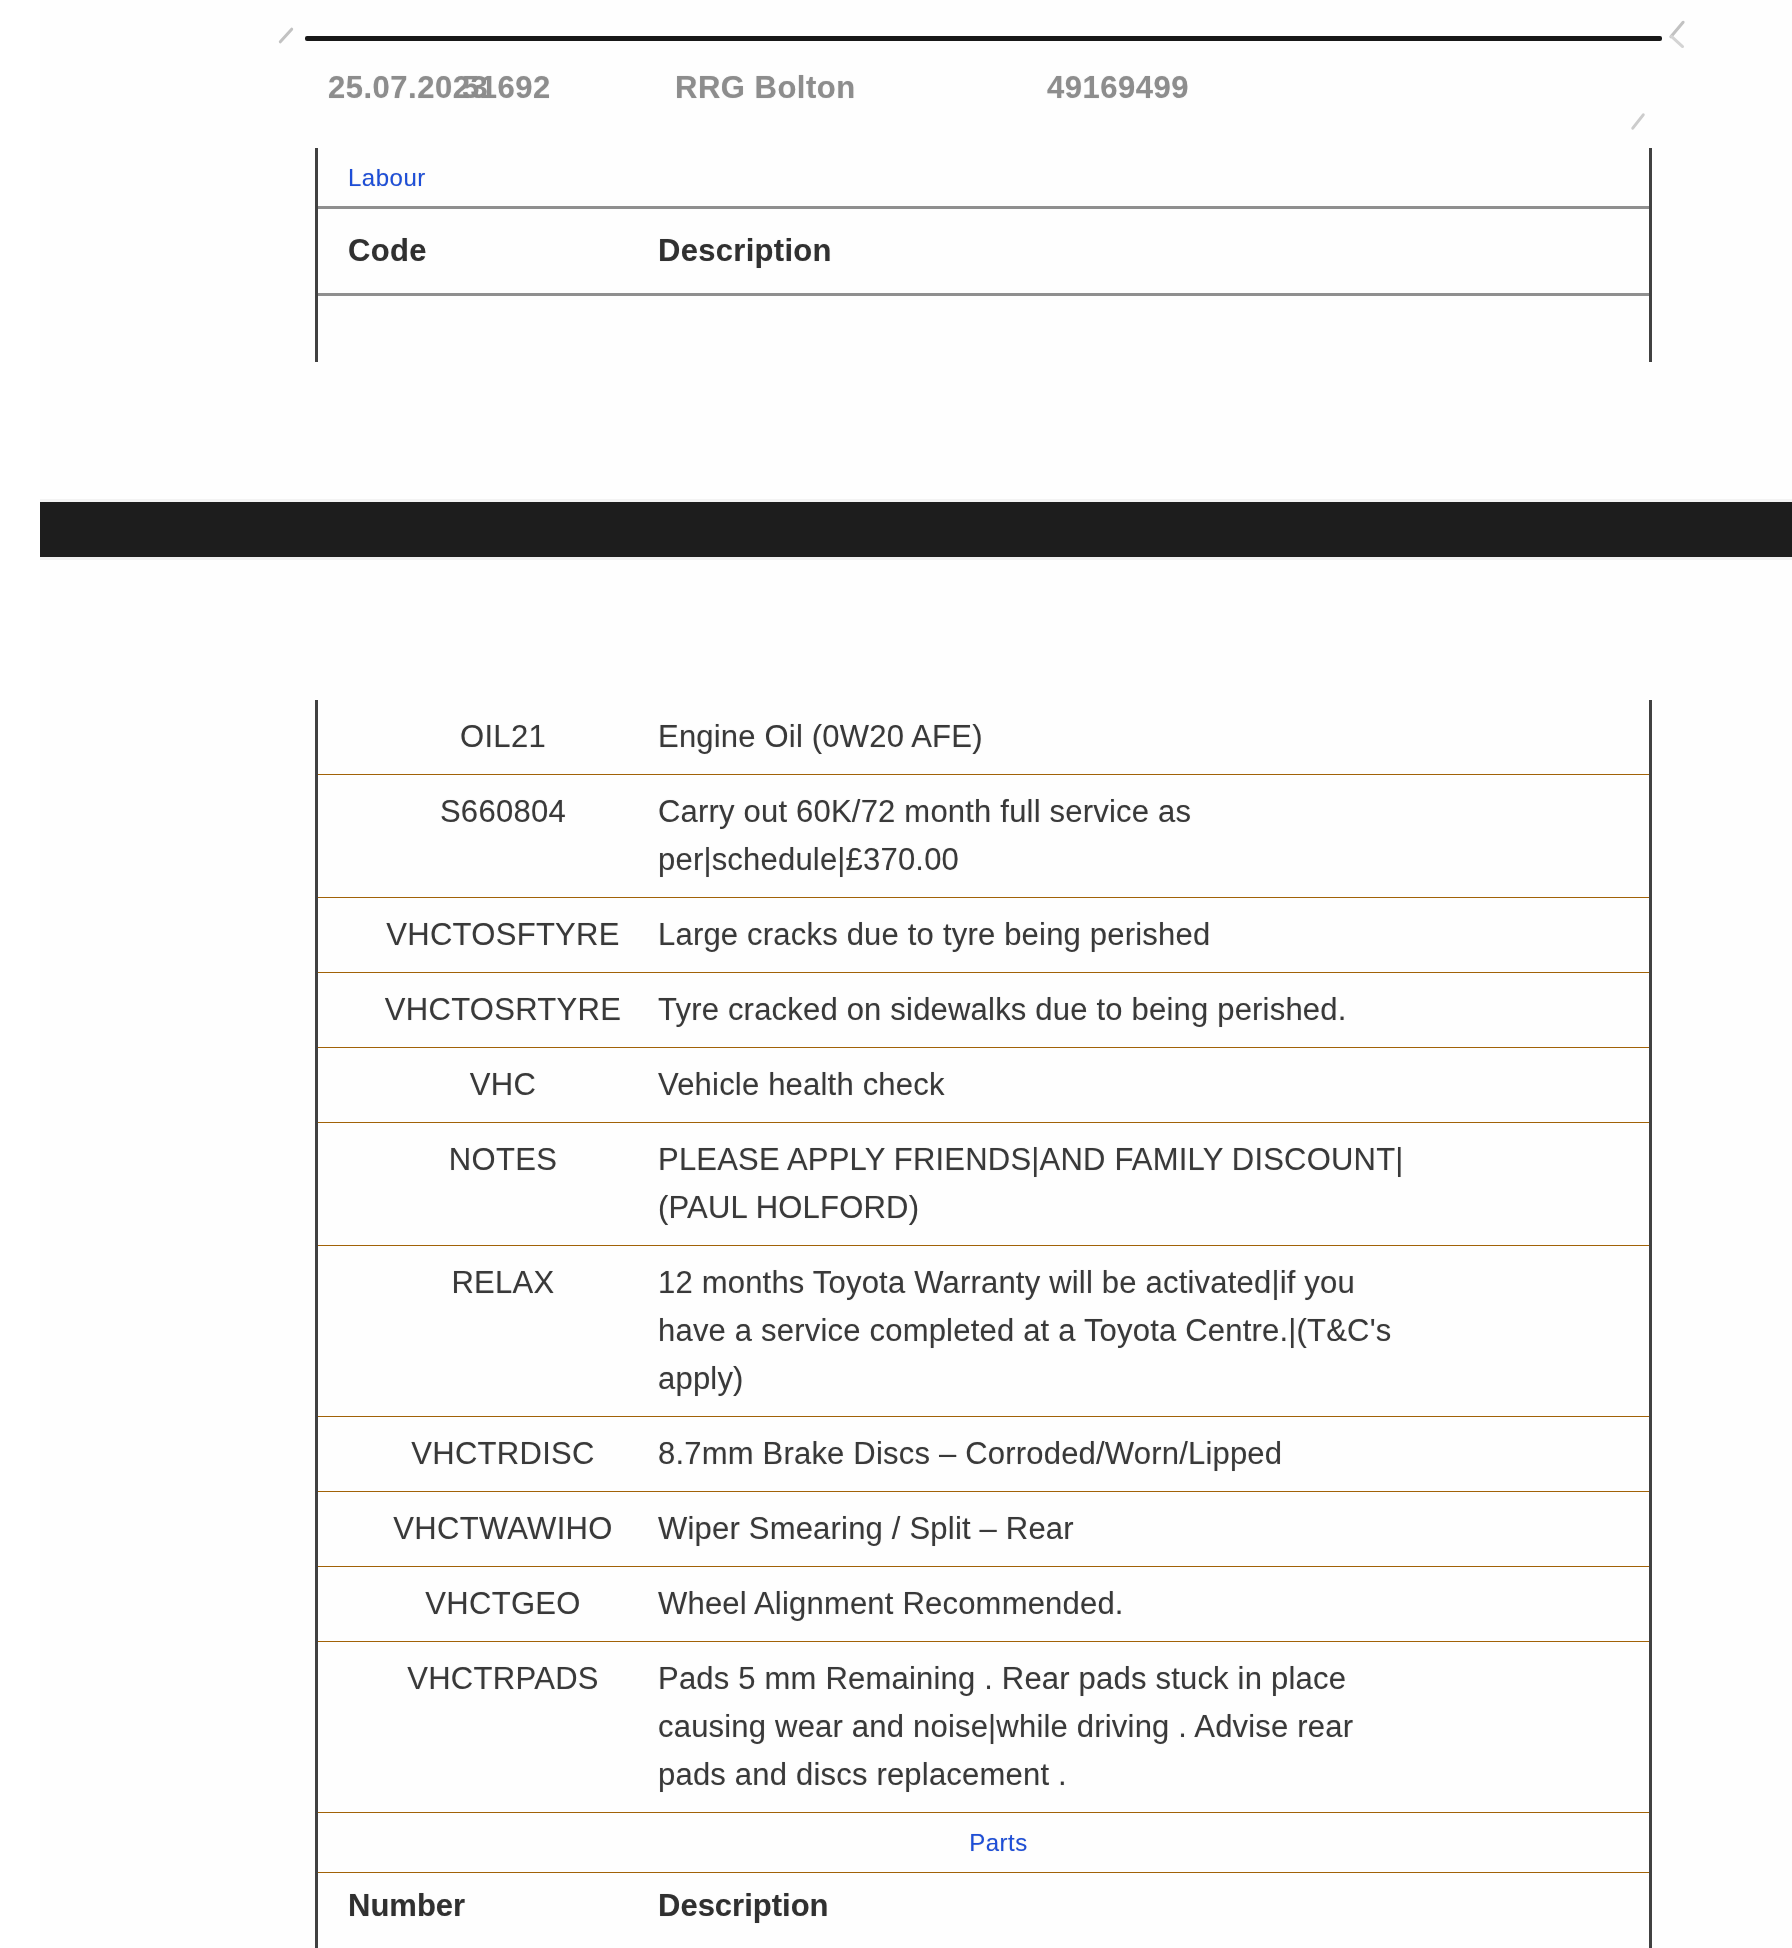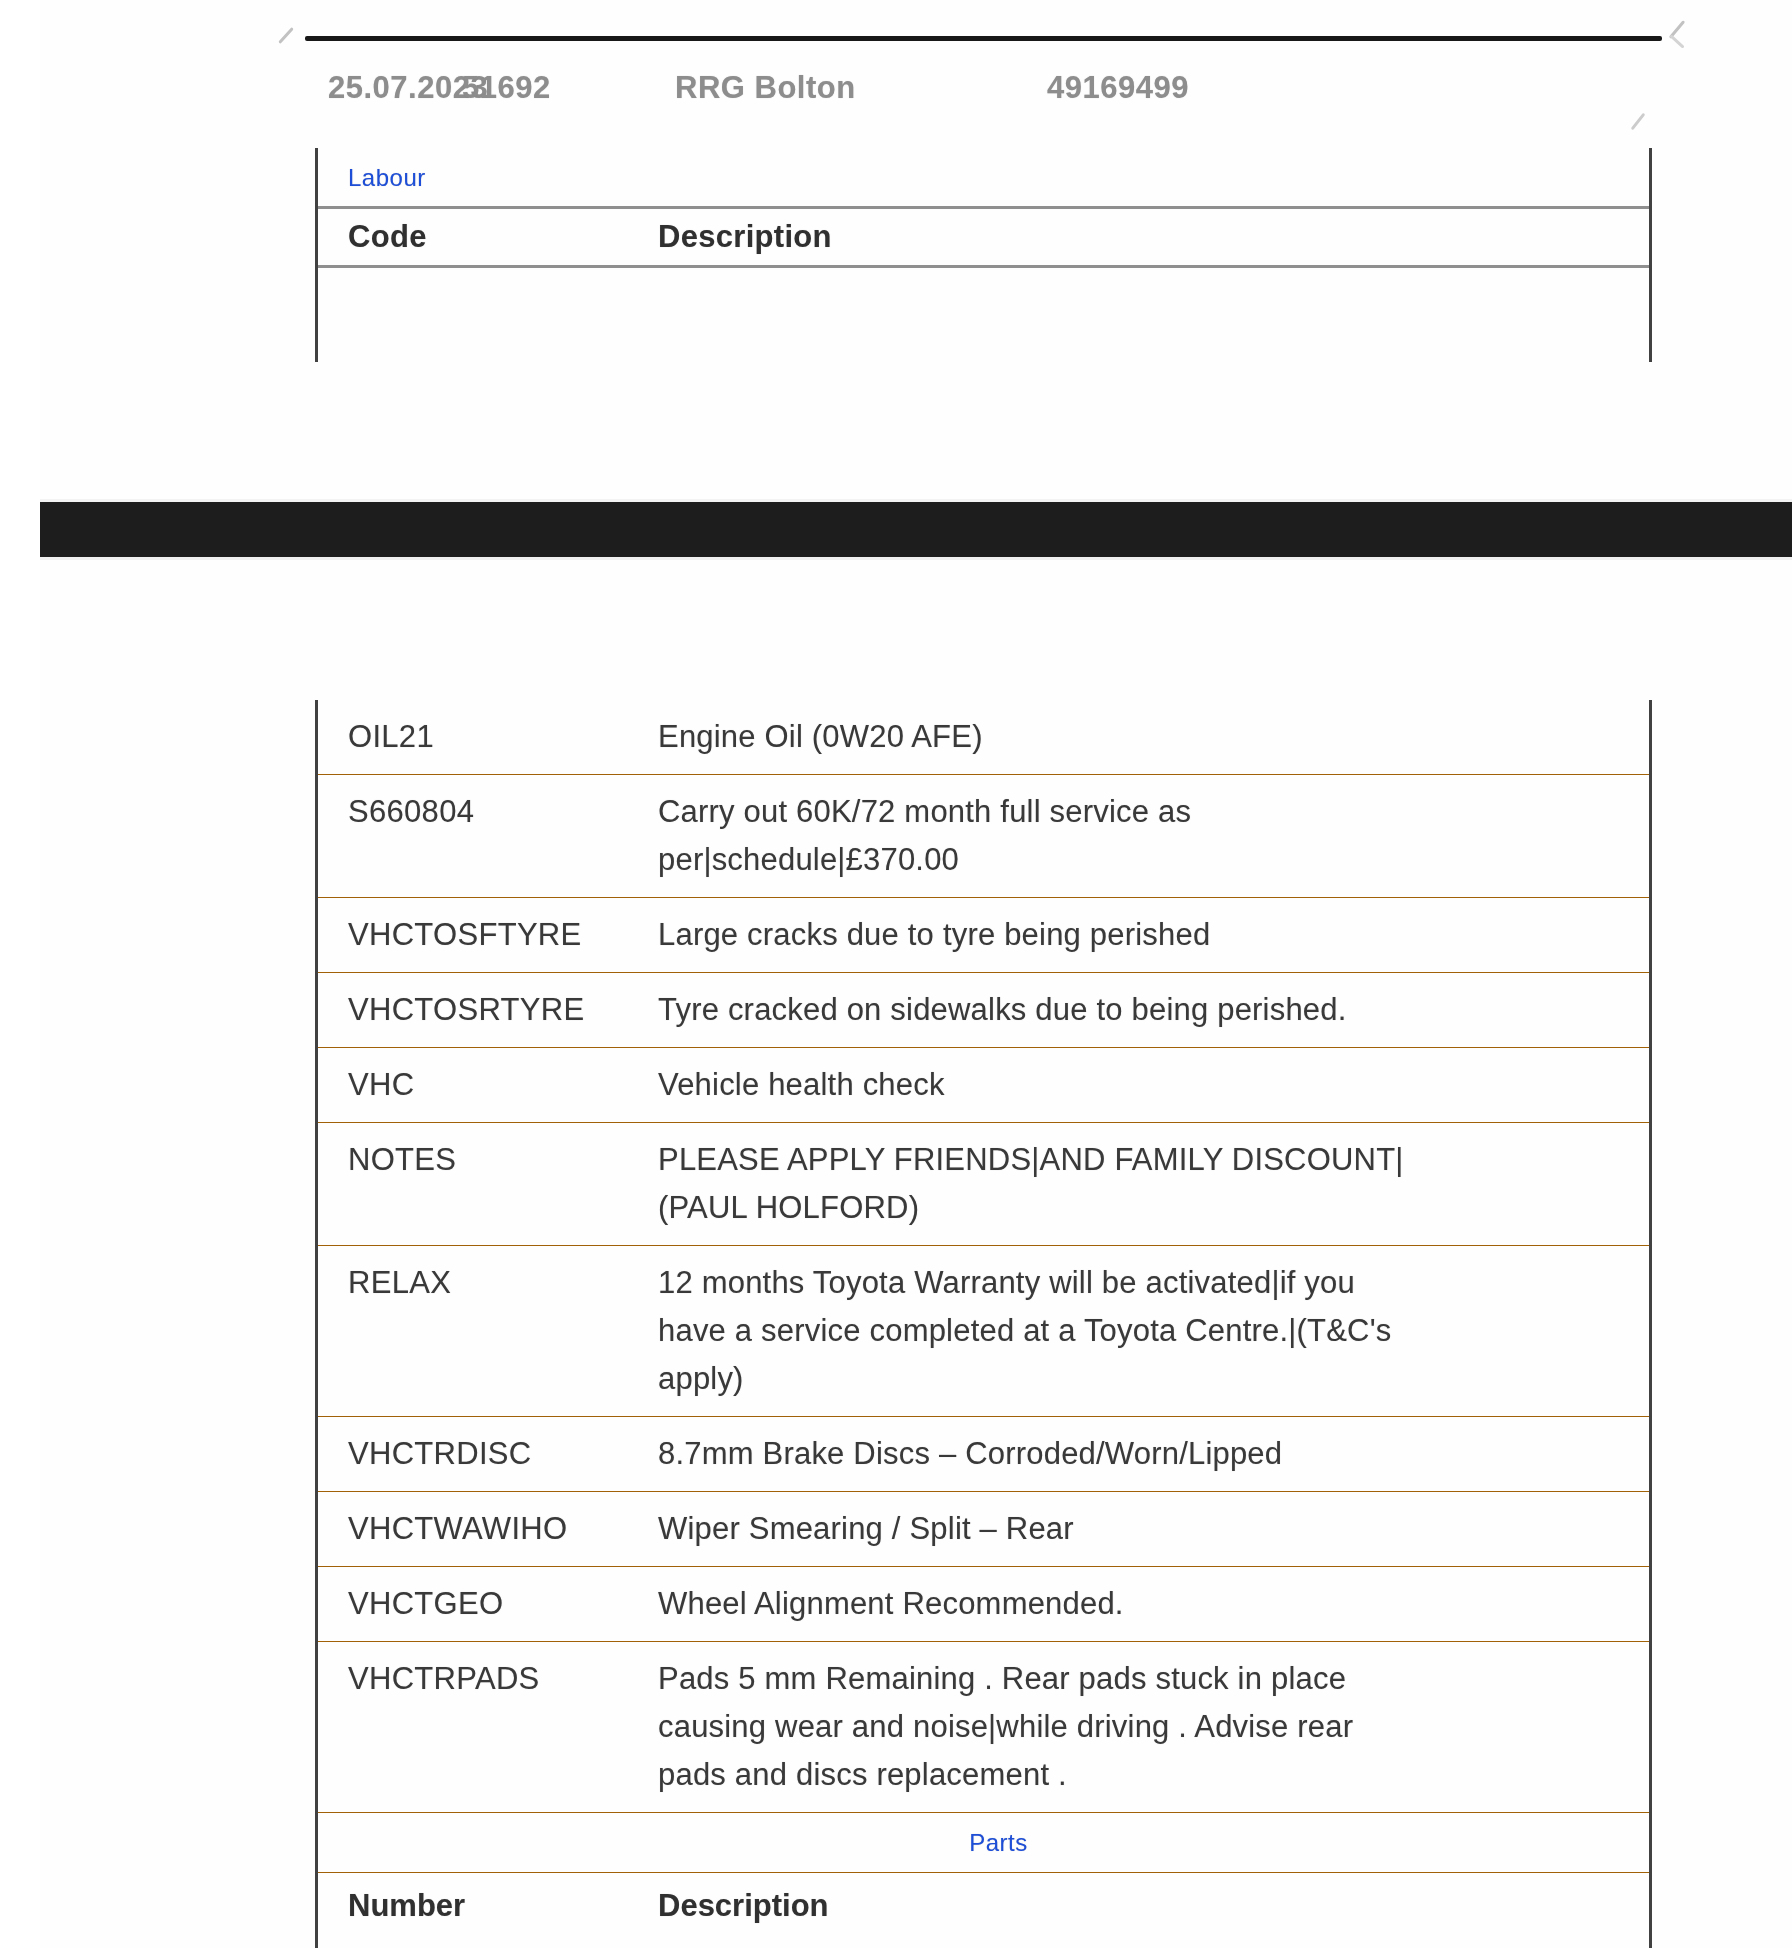--- a/index.html
+++ b/index.html
@@ -38,21 +38,21 @@
   
   .labour-box {
     position: absolute; left: 275px; top: 148px; width: 1337px; height: 214px;
     border-left: 3px solid #414141; border-right: 3px solid #414141;
     box-sizing: border-box;
   }
   .section-label {
     font-size: 24px; color: #1d4ed8; padding: 16px 0 14px 30px; letter-spacing: 0.5px;
   }
   .h-divider { height: 3px; background: #8f8f8f; }
-  .col-head-row { display: flex; align-items: center; height: 56px; border-radius: 22px; }
+  .col-head-row { display: flex; align-items: center; height: 84px; border-radius: 22px; }
   .col-head-row .c1 { width: 310px; padding-left: 30px; box-sizing: content-box; }
   .col-head-row b, .col-head-row .c1, .col-head-row .c2 {
     font-size: 31px; font-weight: 700; color: #303030; letter-spacing: 0.3px;
   }
 
   
   .page-break-bar {
     position: absolute; left: 0; top: 502px; width: 100%; height: 55px;
     background: #1d1d1d;
     box-shadow: 0 -3px 0 #f3f3f3, 0 3px 0 #f0f0f0;
@@ -63,20 +63,21 @@
     position: absolute; left: 275px; top: 700px; width: 1337px; height: 1248px;
     border-left: 3px solid #414141; border-right: 3px solid #414141;
     box-sizing: border-box; overflow: hidden;
   }
   .t-row { display: flex; padding: 13px 0; }
   .t-row + .t-row, .t-section, .t-colhead { border-top: 1px solid #a16207; }
   .t-code {
     width: 310px; min-width: 310px; padding-left: 30px;
     font-size: 31px; line-height: 48px; color: #393939; letter-spacing: 0.3px;
     white-space: nowrap;
+    text-align: center;
   }
   .t-desc {
     flex: 1; 
     font-size: 31px; line-height: 48px; color: #393939;
     white-space: pre-line; letter-spacing: 0.2px;
   }
   .t-section { padding: 13px 0; }
   .t-colhead { display: flex; padding: 15px 0 20px 0; }
   .t-colhead .c1 {
     width: 310px; min-width: 310px; padding-left: 30px;

